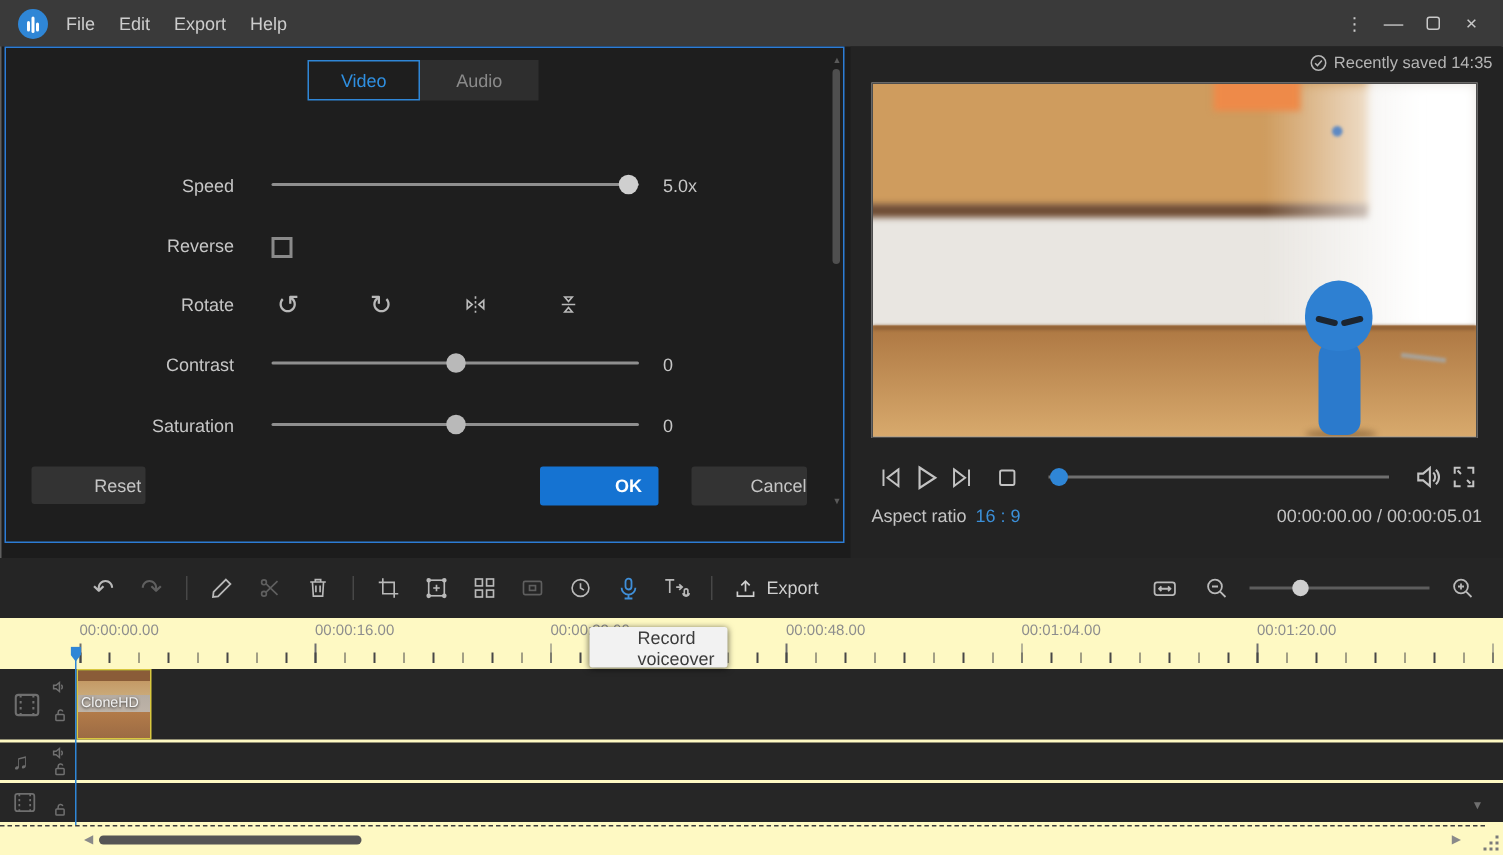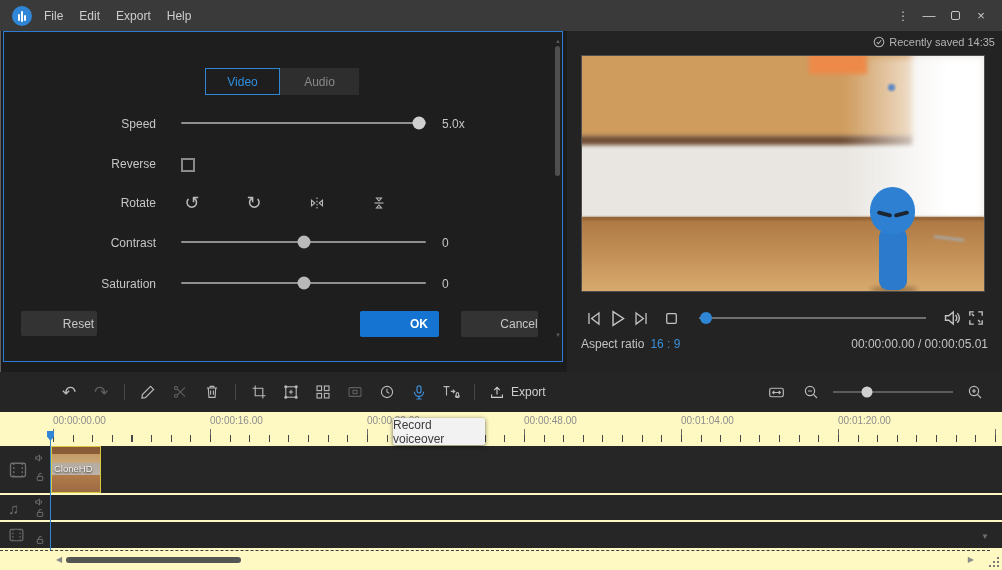--- a/index.html
+++ b/index.html
@@ -19,21 +19,21 @@
   .menu-item{font-size:12px;color:#cdcdcd;cursor:default;}
   .win-title{position:absolute;left:0;right:0;text-align:center;font-size:12px;color:#c9c9c9;pointer-events:none;}
   .win-controls{margin-left:auto;display:flex;align-items:center;padding-right:8px;}
   .win-btn{width:26px;height:26px;display:flex;align-items:center;justify-content:center;
            color:#c9c9c9;font-size:13px;}
   .kebab{font-size:12px;letter-spacing:0;}
   .max-box{width:9px;height:9px;border:1px solid #c9c9c9;border-radius:2px;}
   
   .edit-panel{position:absolute;left:3px;top:31px;width:560px;height:331px;background:#1e1e1e;
               border:1px solid #2c7cd5;}
-  .tab{position:absolute;top:36px;height:27px;display:flex;align-items:center;justify-content:center;
+  .tab{position:absolute;top:8px;height:27px;display:flex;align-items:center;justify-content:center;
        font-size:12px;cursor:pointer;}
   .tab-video{left:201px;width:75px;color:#2f8fe0;border:1px solid #2f86d6;background:#1e1e1e;}
   .tab-audio{left:276px;width:79px;color:#8a8a8a;background:#2e2e2e;}
   .row-label{position:absolute;left:0;width:152px;text-align:right;font-size:12px;color:#c6c6c6;}
   .row-value{position:absolute;left:438px;font-size:12px;color:#c6c6c6;}
   .slider{position:absolute;left:177px;width:245px;height:14px;}
   .slider .track{position:absolute;left:0;right:0;top:6px;height:2px;background:#8f8f8f;border-radius:1px;}
   .slider .thumb{position:absolute;top:50%;width:13px;height:13px;border-radius:50%;
                  background:#cfcfcf;transform:translate(-50%,-50%);}
   .checkbox{position:absolute;left:177px;width:14px;height:14px;border:2px solid #8a8a8a;background:transparent;}
@@ -101,21 +101,21 @@
     background-image:repeating-linear-gradient(90deg,#6e6e6e 0 1px,transparent 1px 157px);
     background-position-x:3px;}
   .ticks .minor{position:absolute;left:0;right:0;top:6px;height:7px;
     background-image:repeating-linear-gradient(90deg,#474747 0 1px,transparent 1px 19.625px);
     background-position-x:3px;}
   .playhead-flag{position:absolute;left:47px;top:19px;width:7px;height:10px;background:#2f86d6;z-index:6;
     clip-path:polygon(0 0,100% 0,100% 55%,50% 100%,0 55%);}
   .playhead-line{position:absolute;left:50px;top:28px;width:1px;height:110px;background:#2f86d6;z-index:6;}
   .tooltip{position:absolute;left:393px;top:6px;width:92px;height:27px;background:#f2f2f2;color:#3c3c3c;
            font-size:12px;display:flex;align-items:center;justify-content:center;z-index:10;border-radius:2px;
-           box-shadow:0 1px 4px rgba(0,0,0,.6);}
+           box-shadow:0 1px 4px rgba(0,0,0,.6);padding-left:32px;}
   .track{position:absolute;left:0;right:0;background:#262626;}
   .track-1{top:34px;height:47px;}
   .track-2{top:83px;height:25px;}
   .track-3{top:110px;height:26px;}
   .trk-main-icon{position:absolute;left:8px;top:50%;transform:translateY(-50%);color:#6f6f6f;
                  display:flex;align-items:center;justify-content:center;}
   .mini{position:absolute;color:#707070;display:flex;}
   .clip{position:absolute;left:51px;top:0;width:50px;height:47px;border:1px solid #d9c83f;
         background:linear-gradient(180deg,#8a5c38 0%,#8a5c38 16%,#c49a66 16%,#caa978 36%,#b5aca2 36%,#bdb3a8 62%,#b27b49 62%,#9c6b44 100%);
         overflow:hidden;}

